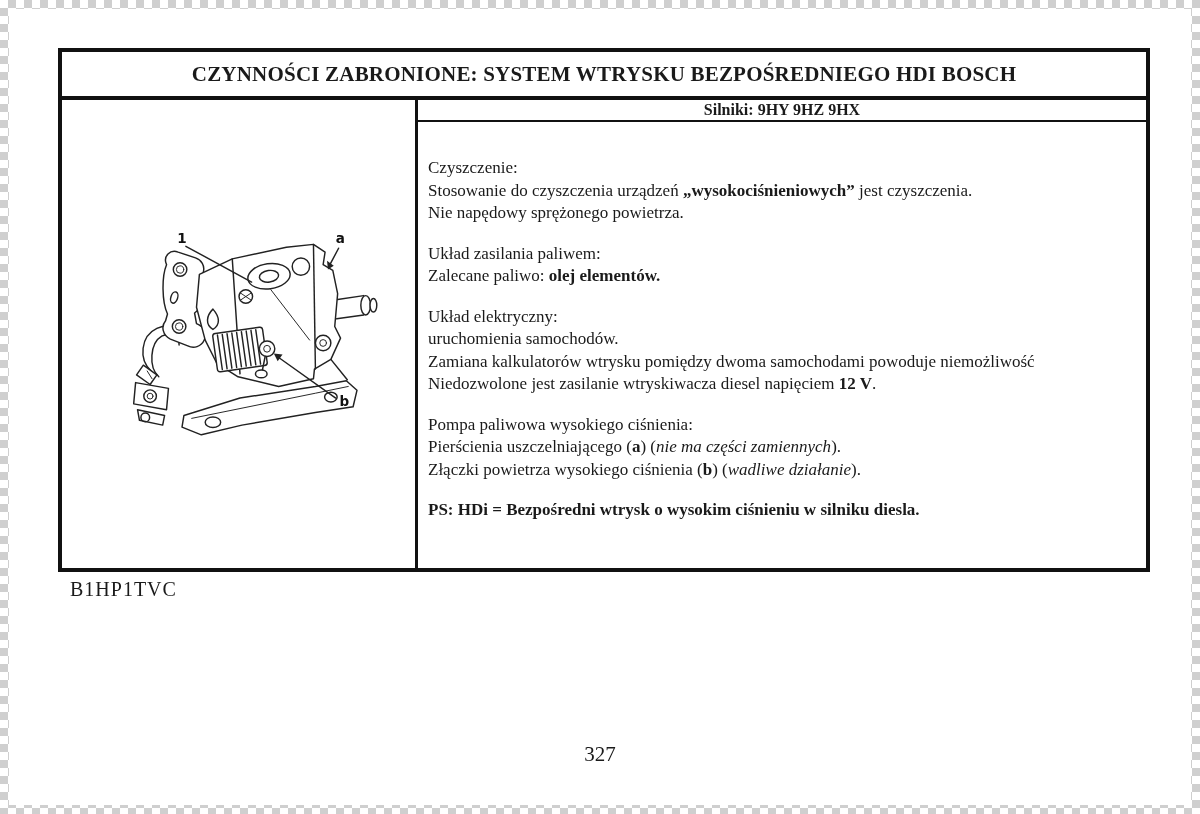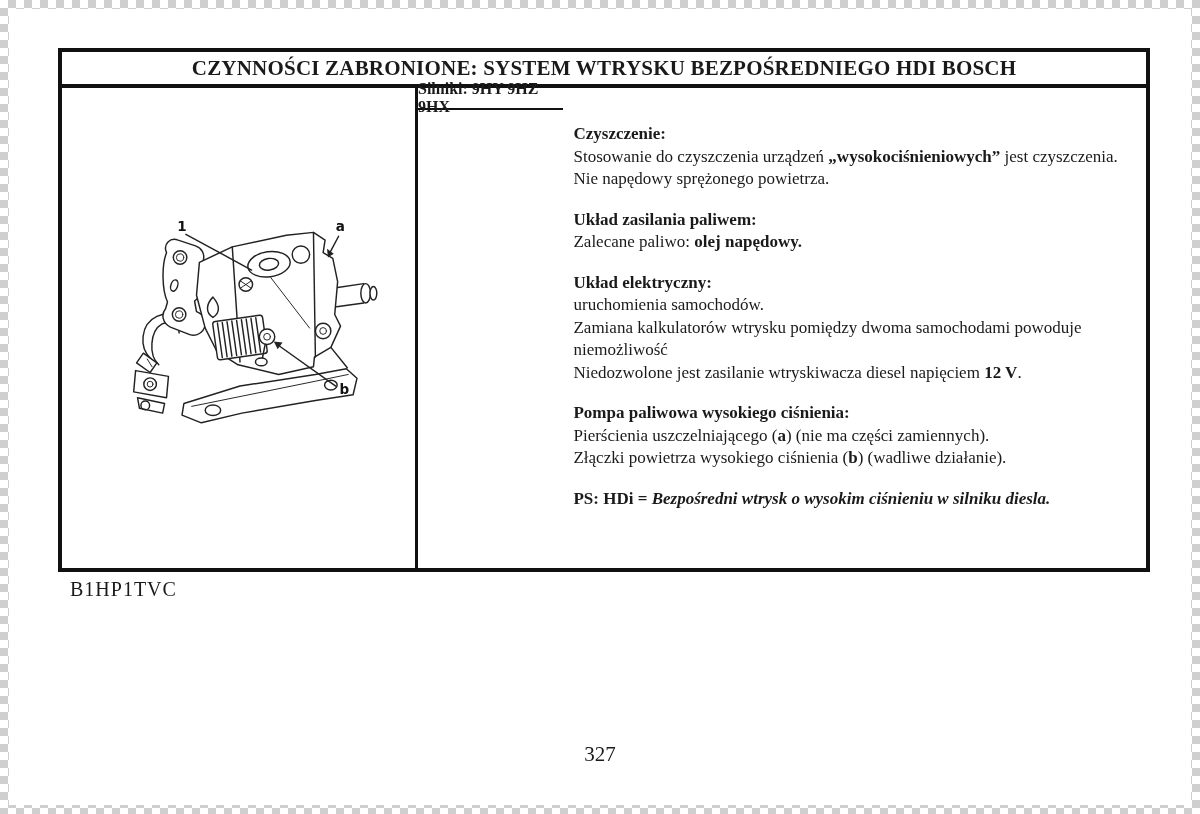--- a/index.html
+++ b/index.html
@@ -22,47 +22,47 @@
     background:var(--pagebg);
   }
   .doc-table{
     position:absolute; left:49px; top:39px;
     width:1092px; height:524px;
     border:4px solid var(--border);
     background:#fff;
     display:flex; flex-direction:column;
   }
   .title-row{
-    height:36px; border-bottom:4px solid var(--border);
+    height:48px; border-bottom:4px solid var(--border);
     display:flex; align-items:center; justify-content:center;
   }
   .title-row .title{
     font-weight:bold; font-size:21px; letter-spacing:.2px;
     white-space:nowrap;
   }
   .content-row{flex:1; display:flex; min-height:0;}
   .image-cell{
     width:356px; border-right:3px solid var(--border);
     position:relative;
   }
-  .text-cell{flex:1; display:flex; flex-direction:row; min-width:0;}
+  .text-cell{flex:1; display:flex; flex-direction:column; min-width:0;}
   .engines-row{
     height:22px; border-bottom:2px solid var(--border);
     display:flex; align-items:center; justify-content:center;
   }
   .engines-row .engines{font-weight:bold; font-size:16px;}
   .text-body{
     padding:35px 8px 0 10px;
     font-size:17px; line-height:22.5px;
   }
   .section{margin-bottom:18px;}
-  .section .heading{font-weight:bold;}
+  .section .heading{font-weight:normal;}
   .b{font-weight:bold;}
-  .i{}
-  .bi{font-weight:bold; font-style:italic;}
+  .i{font-style:italic;}
+  .bi{font-weight:bold; }
   .figure-code{
     position:absolute; left:61px; top:569px;
     font-size:20px; letter-spacing:1px;
   }
   .page-number{
     position:absolute; left:0; right:0; top:733px;
     text-align:center; font-size:21px;
   }
   .pump-svg{position:absolute; left:62px; top:122px;}
   .pump-svg path, .pump-svg line, .pump-svg circle, .pump-svg ellipse, .pump-svg rect{
@@ -173,21 +173,21 @@
           <div class="engines">Silniki: 9HY 9HZ 9HX</div>
         </div>
         <div class="text-body">
             <div class="section">
               <div class="heading">Czyszczenie:</div>
               <div class="line"><span>Stosowanie do czyszczenia urządzeń </span><span class="b">„wysokociśnieniowych”</span><span> jest czyszczenia.</span></div>
               <div class="line"><span>Nie napędowy sprężonego powietrza.</span></div>
             </div>
             <div class="section">
               <div class="heading">Układ zasilania paliwem:</div>
-              <div class="line"><span>Zalecane paliwo: </span><span class="b">olej napędowy.</span></div>
+              <div class="line"><span>Zalecane paliwo: </span><span class="b">olej elementów.</span></div>
             </div>
             <div class="section">
               <div class="heading">Układ elektryczny:</div>
               <div class="line"><span>uruchomienia samochodów.</span></div>
               <div class="line"><span>Zamiana kalkulatorów wtrysku pomiędzy dwoma samochodami powoduje niemożliwość</span></div>
               <div class="line"><span>Niedozwolone jest zasilanie wtryskiwacza diesel napięciem </span><span class="b">12 V</span><span>.</span></div>
             </div>
             <div class="section">
               <div class="heading">Pompa paliwowa wysokiego ciśnienia:</div>
               <div class="line"><span>Pierścienia uszczelniającego (</span><span class="b">a</span><span>) (</span><span class="i">nie ma części zamiennych</span><span>).</span></div>

